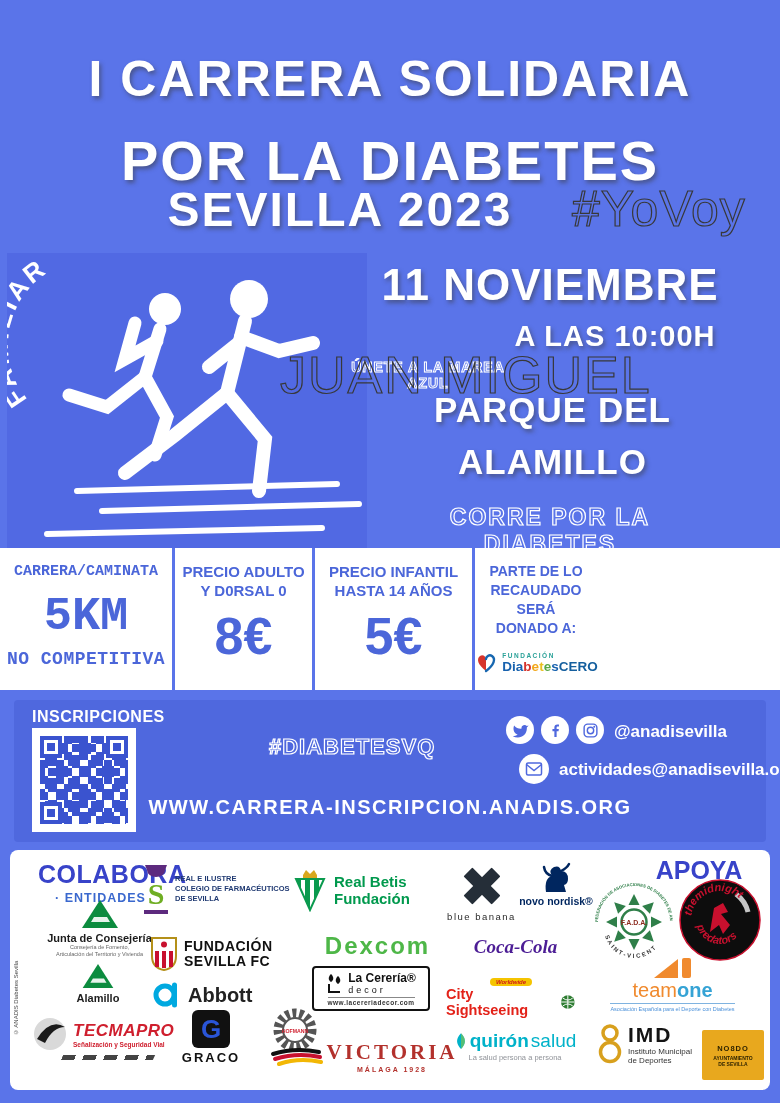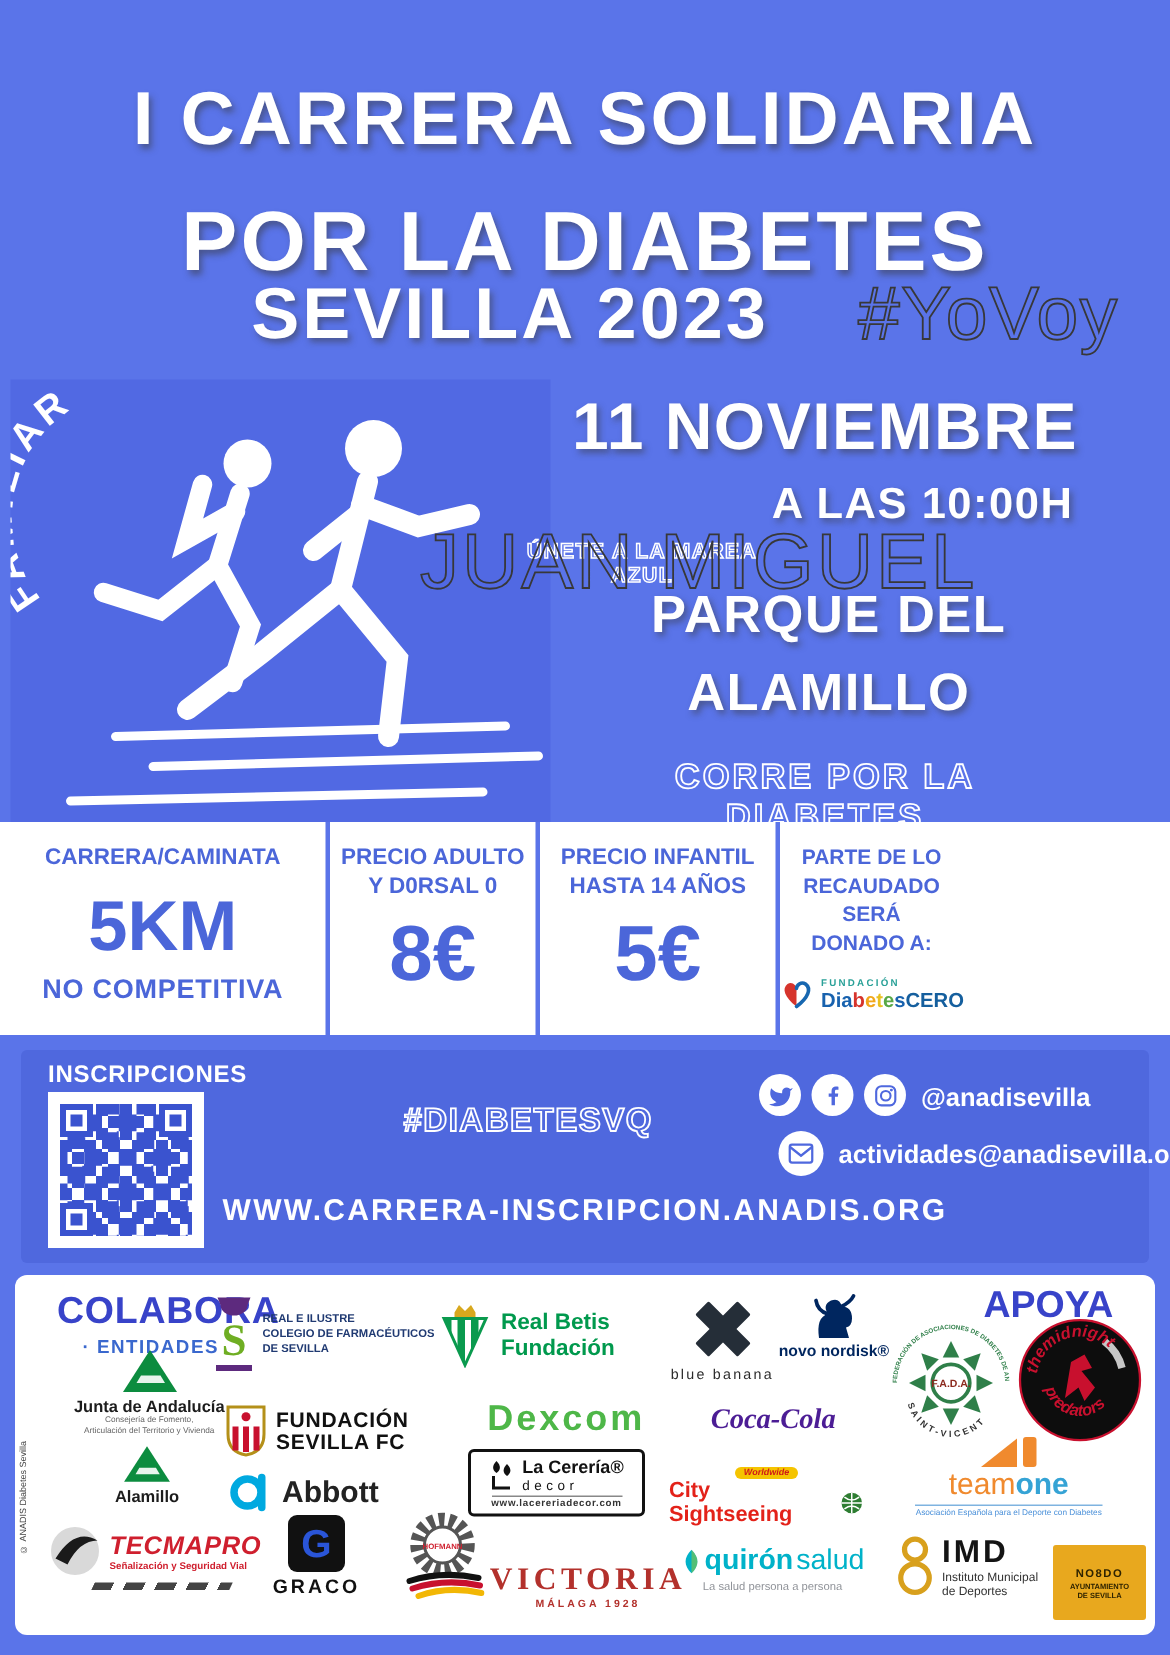--- a/index.html
+++ b/index.html
@@ -24,21 +24,21 @@
   .join{left:338px;top:359px;width:180px;font-size:14px;font-weight:bold;letter-spacing:1px;-webkit-text-stroke:1px #fff;color:transparent;}
   .loc1{left:400px;top:390px;width:305px;font-size:35px;letter-spacing:1px;}
   .loc2{left:400px;top:442px;width:305px;font-size:35px;letter-spacing:1px;}
   .slogan{left:385px;top:504px;width:330px;font-size:23px;font-weight:bold;letter-spacing:2px;-webkit-text-stroke:1.2px #fff;color:transparent;}
   .wm-name{left:280px;top:345px;font-size:52px;letter-spacing:2px;z-index:5;}
 
   
   .info-row{left:0;top:548px;width:780px;height:142px;background:#fff;display:flex;}
   .cell{display:flex;flex-direction:column;align-items:center;justify-content:flex-start;color:#4b66d9;padding-top:14px;box-sizing:border-box;}
   .cell+.cell{border-left:3px solid #5a74e9;}
-  .c1{width:166px;}.c2{width:217px;}.c3{width:140px;}.c4{width:160px;}.c5{width:125px;}
+  .c1{width:166px;}.c2{width:172px;font-family:Liberation Mono, monospace;}.c3{width:140px;}.c4{width:160px;}.c5{width:125px;}
   .cell .lbl{font-size:15px;font-weight:bold;line-height:19px;text-align:center;}
   .cell .big{font-size:52px;font-weight:bold;line-height:56px;margin-top:8px;}
   .c2 .big{font-size:47px;}
   .c2 .sub{font-size:18px;font-weight:bold;margin-top:4px;letter-spacing:0.5px;}
   .anadis-name{font-size:23px;color:#8396c5;letter-spacing:5px;margin-top:2px;}
   .dc-logo{display:flex;align-items:center;gap:4px;margin-top:14px;}
   .dc-col{display:flex;flex-direction:column;align-items:flex-start;}
   .dc-fund{font-size:6.5px;font-weight:bold;color:#2aa198;letter-spacing:1.5px;}
   .dc-name{font-size:13.5px;font-weight:bold;line-height:15px;}
   .dc-name .L1{color:#1862ae;}.dc-name .L2{color:#d6342c;}.dc-name .L3{color:#f2a71b;}
@@ -260,21 +260,21 @@
     <div class="h">COLABORA</div>
     <div class="s">· ENTIDADES</div>
   </div>
   <div class="abs apoya ctr">APOYA</div>
 
   <div class="lg junta">
     <svg width="40" height="32" viewBox="0 0 40 32">
       <path d="M20 2 L38 30 L2 30 Z" fill="#0c8c3f"></path>
         <path d="M14 19 L27 19 L30 24 L11 24 Z" fill="#fff" opacity=".9"></path>
     </svg>
-    <div class="n">Junta de Andalucía</div>
+    <div class="n">Junta de Consejería</div>
     <div class="s">Consejería de Fomento,</div>
     <div class="s">Articulación del Territorio y Vivienda</div>
   </div>
 
   <div class="lgr farma">
     <div class="farma-ic">
       <svg width="26" height="15" viewBox="0 0 26 15">
           <path d="M2 1 H24 L22 6 A9 7 0 0 1 4 6 Z" fill="#5d2a7e"></path>
         </svg>
       <span class="S">S</span>

